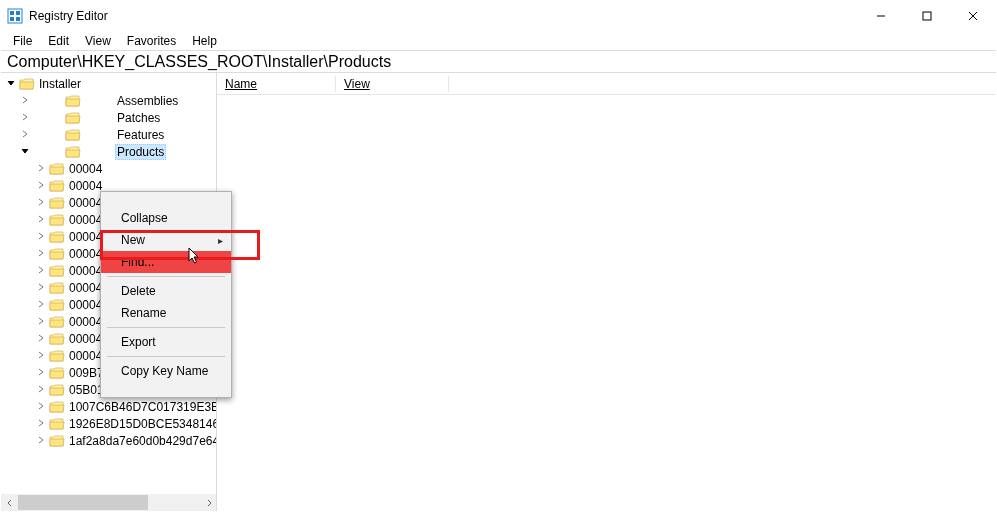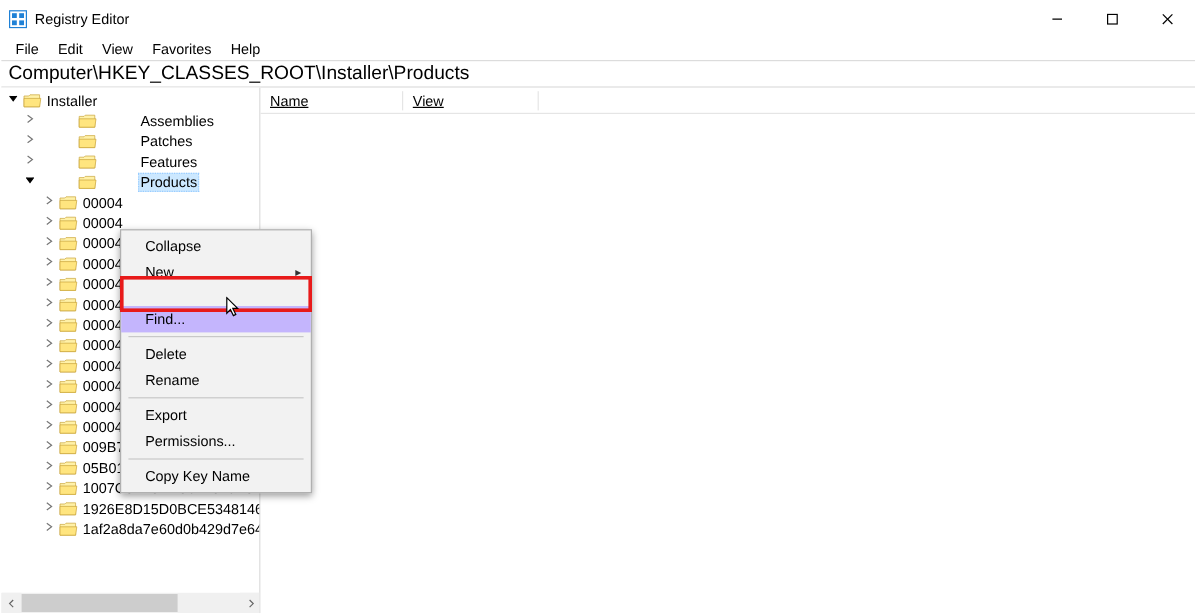--- a/index.html
+++ b/index.html
@@ -28,23 +28,23 @@
   .indent3 { padding-left: 34px; }
   .listhdr { display:flex; height:22px; border-bottom:1px solid #e5e5e5; align-items:center; }
   .listhdr .col { padding:0 8px; font-size:12px; color:#000;text-decoration:underline;}
   .colsep { width:1px; height:16px; background:#e5e5e5;}
   .list { flex:1; display:flex; flex-direction:column;}
   .list-row { display:flex; align-items:center; height:18px;}
   .val-icon { width:16px; height:14px; margin:0 4px 0 6px;}
   .list-row .c-name { width:108px; display:flex; align-items:center;}
   .list-row .c-type { width:118px; padding-left:8px;}
   .list-row .c-data { padding-left:4px; color:#000;}
-  .ctxmenu { position:absolute; left:99px; top:190px; width:160px; background:#f2f2f2; border:1px solid #b0b0b0; box-shadow:0 2px 6px rgba(0,0,0,0.4); padding:2px 0; z-index:50;}
+  .ctxmenu { position:absolute; left:99px; top:190px; width:132px; background:#f2f2f2; border:1px solid #b0b0b0; box-shadow:0 2px 6px rgba(0,0,0,0.4); padding:15px 0; z-index:50;}
   .ctx-item { height:22px; display:flex; align-items:center; padding:0 20px; position:relative;}
-  .ctx-item.highlight { background:#c4b5fd;margin-top:17px; }
+  .ctx-item.highlight { background:#ef4444; }
   .ctx-item.haschild::after { content:"▸"; position:absolute; right:8px; font-size:10px; color:#333;}
   .ctx-sep { height:1px; background:#c8c8c8; margin:3px 6px;}
   .red-box { position:absolute; left:99px; top:229px; width:160px; height:30px; border:3px solid #e81a1a; z-index:60; pointer-events:none;}
   .cursor { position:absolute; left:187px; top:246px; z-index:70; pointer-events:none;}
   .scrollbar-h { position:absolute; left:0; bottom:0; width:216px; height:17px; background:#f0f0f0; display:flex; align-items:center;}
   .sb-btn { width:17px; height:17px; display:flex; align-items:center; justify-content:center; background:#f0f0f0;}
   .sb-track { flex:1; height:17px; position:relative;}
   .sb-thumb { position:absolute; left:0; top:1px; width:130px; height:15px; background:#cdcdcd;}
   svg.folder path.back { fill:#fff1a8; stroke:#caa63e; stroke-width:0.6;}
   svg.folder path.front { fill:#ffe57f; stroke:#caa63e; stroke-width:0.6;}
@@ -353,21 +353,20 @@
 
   <div class="ctxmenu" id="ctxmenu">
       <div class="ctx-item">Collapse</div>
       <div class="ctx-item haschild">New</div>
       <div class="ctx-item highlight">Find...</div>
       <div class="ctx-sep"></div>
       <div class="ctx-item">Delete</div>
       <div class="ctx-item">Rename</div>
       <div class="ctx-sep"></div>
       <div class="ctx-item">Export</div>
-      <div class="ctx-item">Permissions...</div>
       <div class="ctx-sep"></div>
       <div class="ctx-item">Copy Key Name</div>
     </div>
   <div class="red-box"></div>
   <div class="cursor">
     <svg width="14" height="18" viewBox="0 0 14 18">
       <path d="M1 1 L1 14 L4 11 L6.5 16 L8.5 15 L6 10 L10 10 Z" fill="#fff" stroke="#000" stroke-width="1"></path>
     </svg>
   </div>
 

